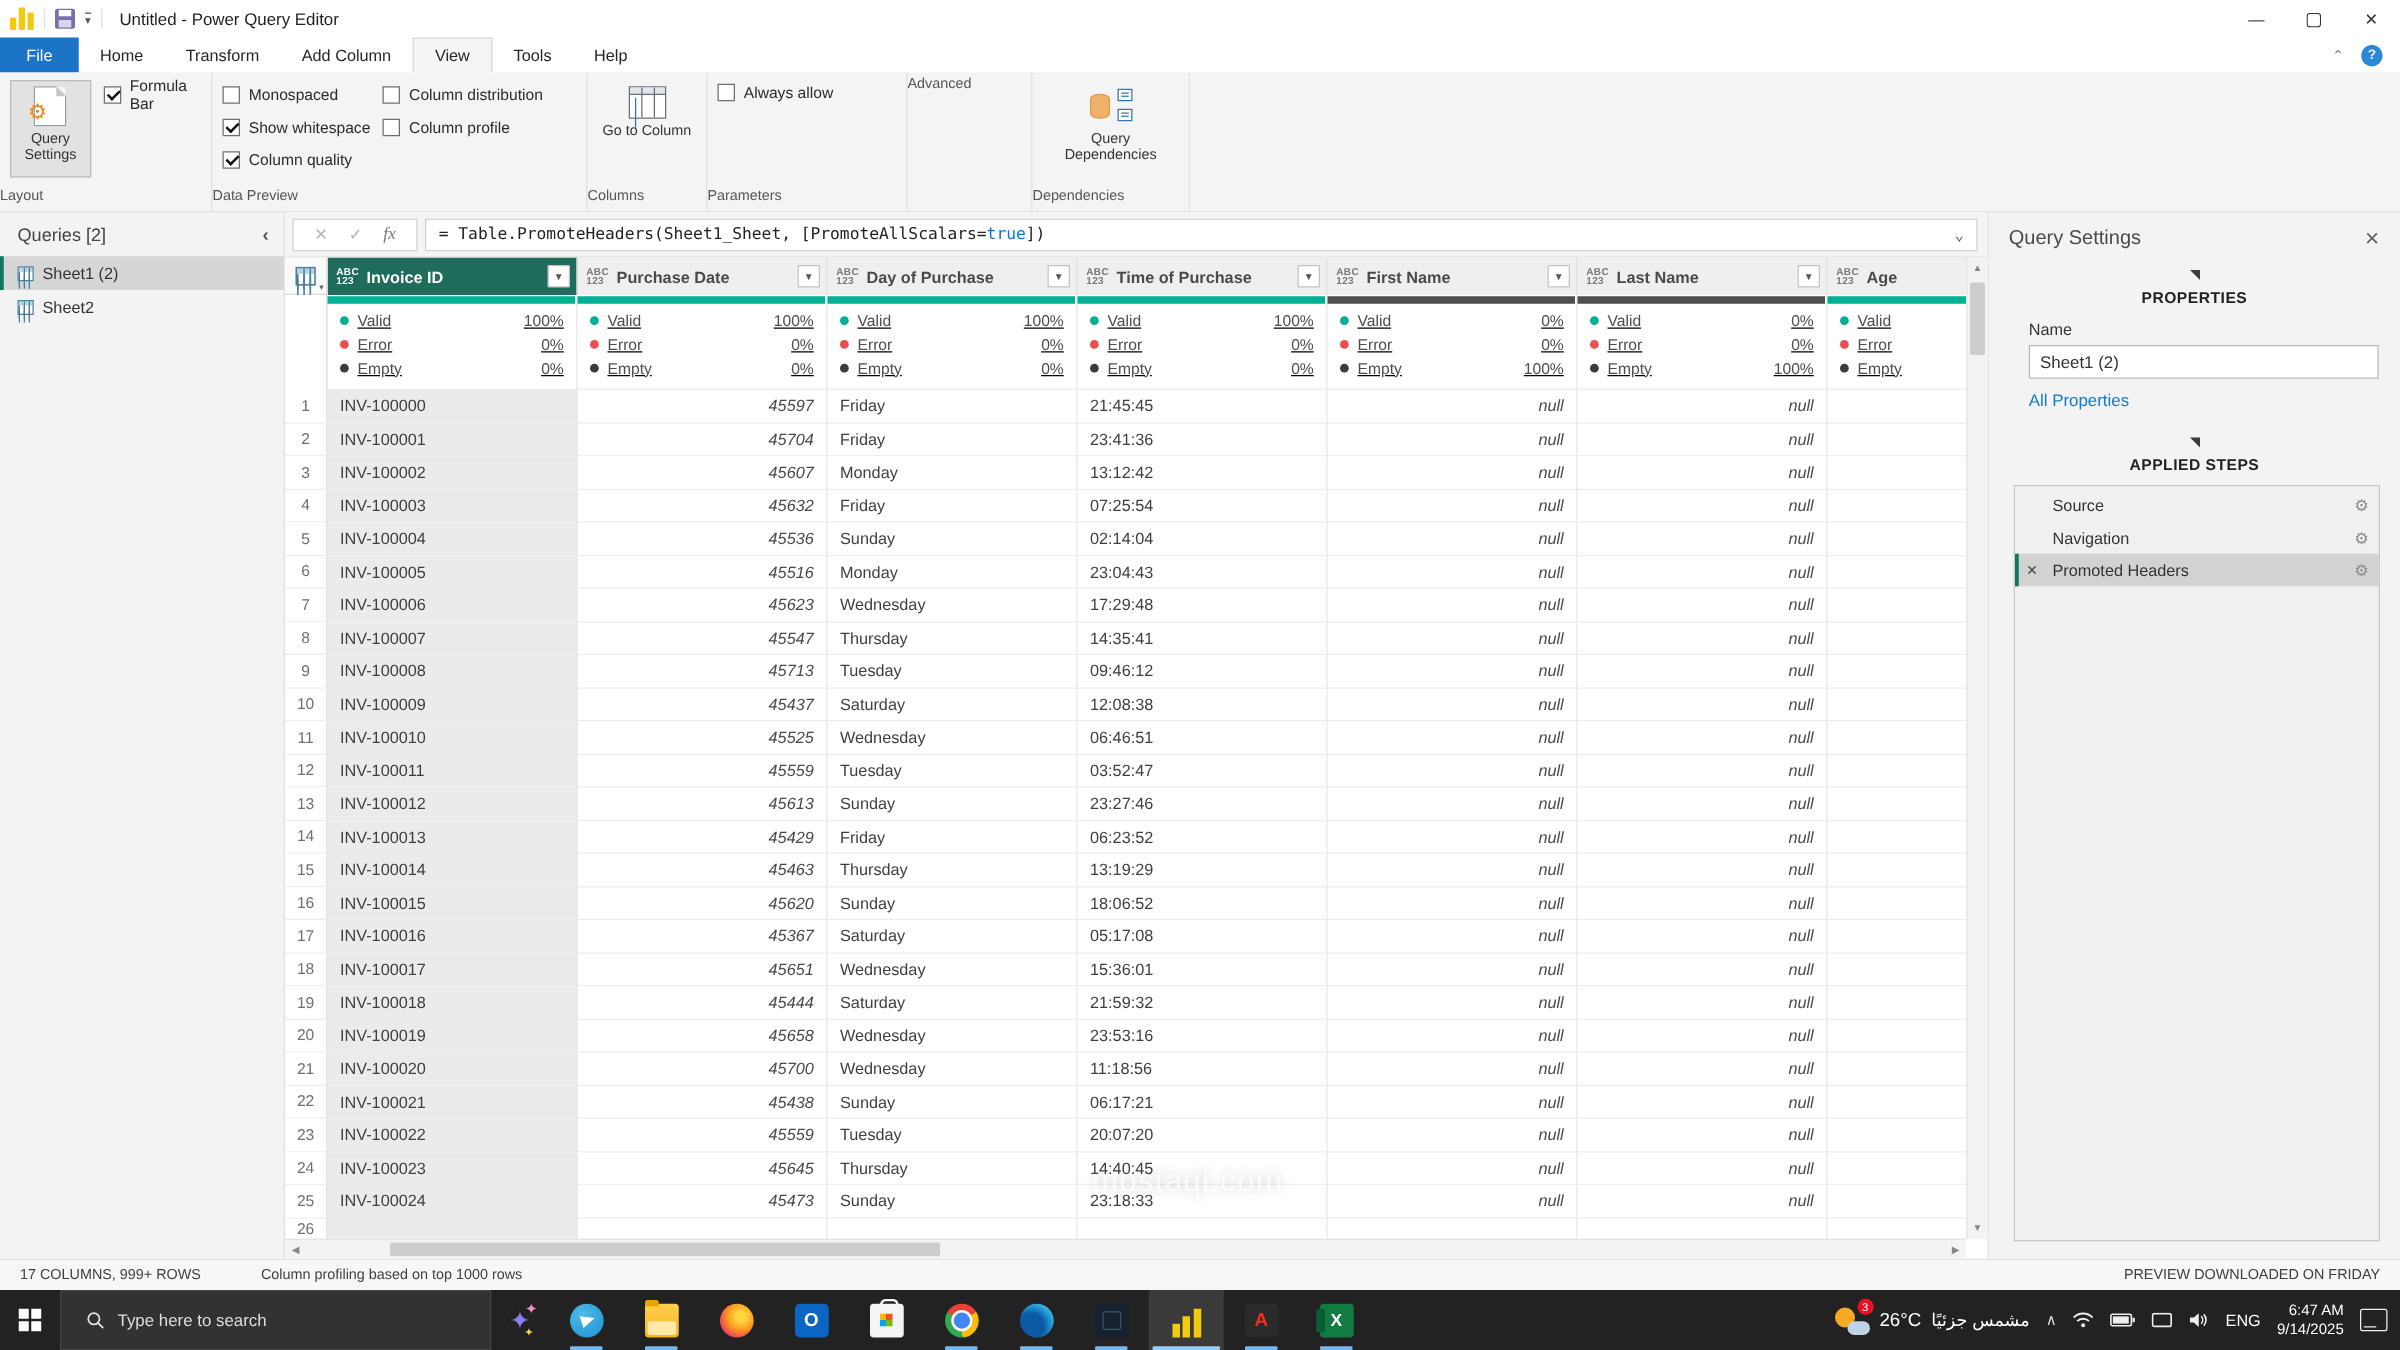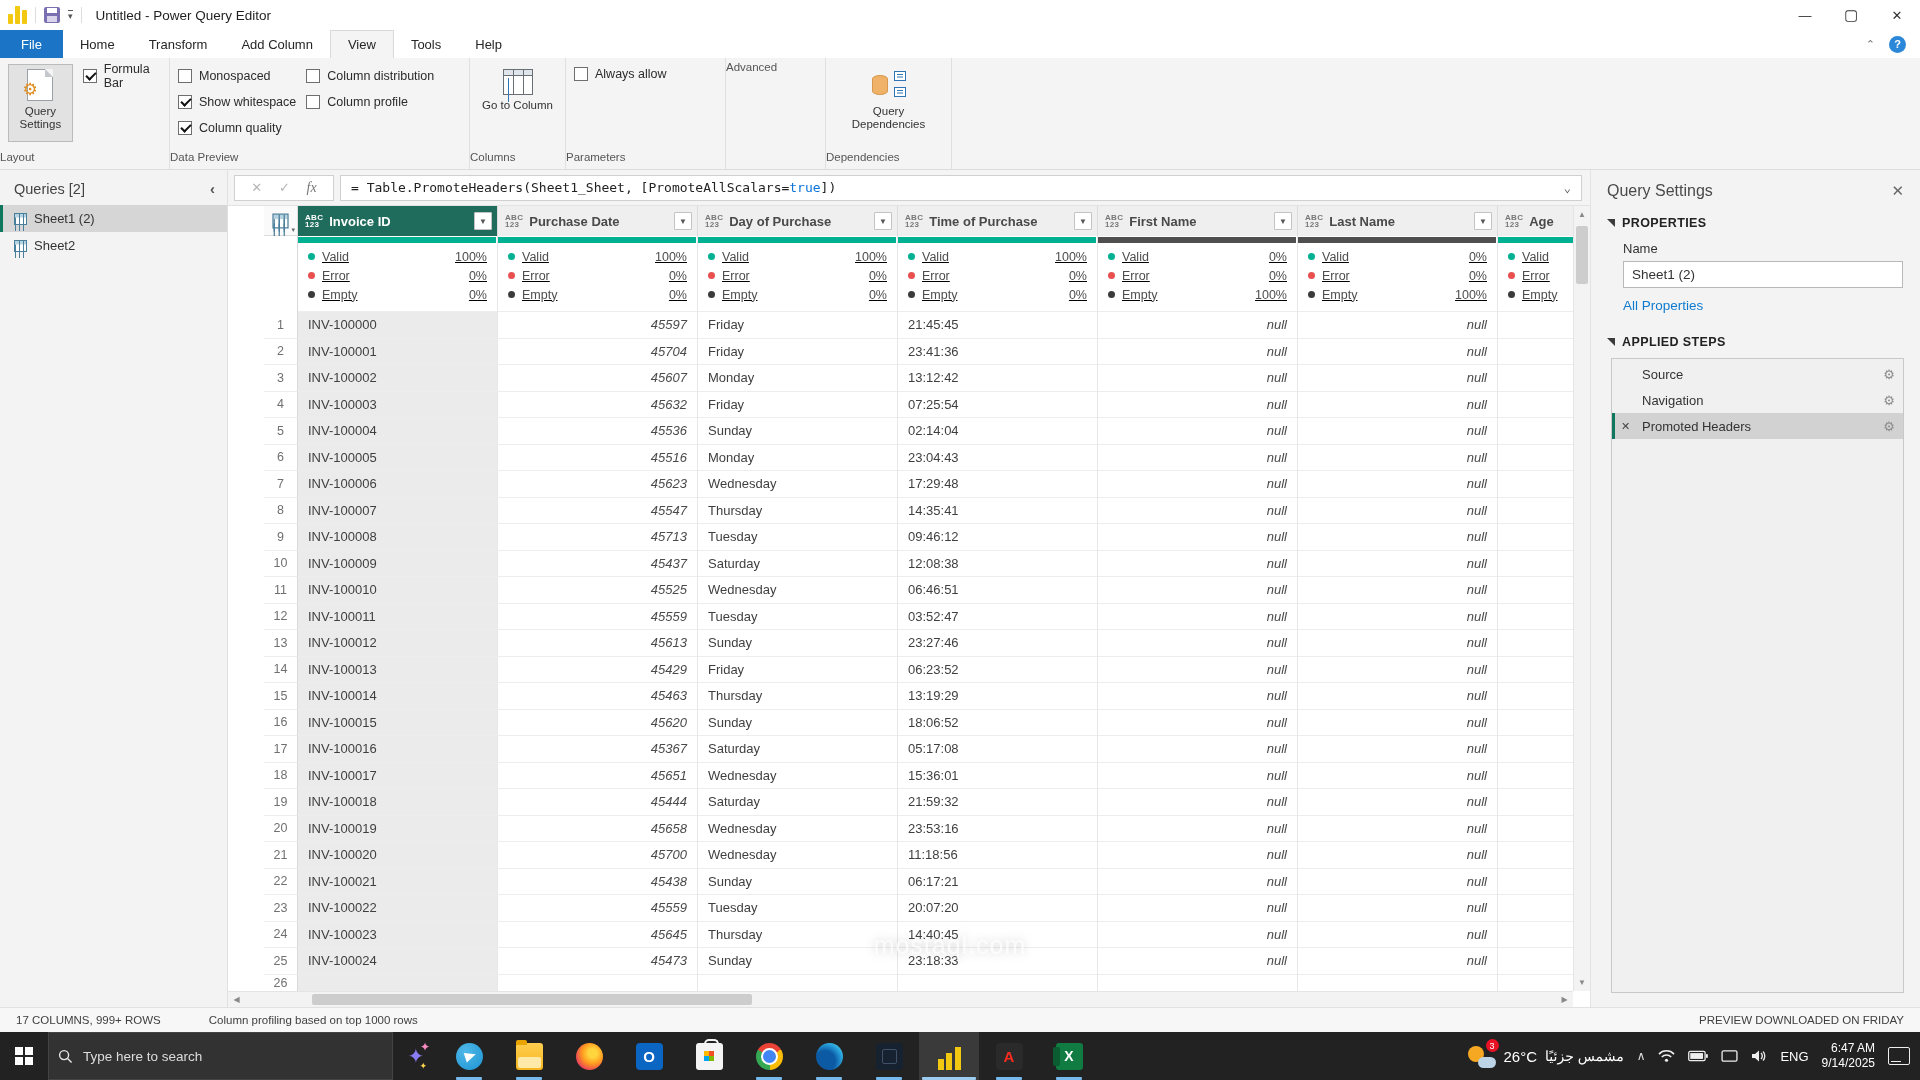--- a/index.html
+++ b/index.html
@@ -75,21 +75,21 @@
   .fbar-icons { width:100px; height:26px; background:#fff; border:1px solid #d0d0d0; display:flex; align-items:center; justify-content:space-around; padding:0 8px; }
   .fx-x { color:#b5b5b5; font-size:13px; } .fx-ck { color:#b5b5b5; font-size:13px; }
   .fx-fx { color:#777; font-size:14px; font-style:italic; font-family:"Liberation Serif",serif; }
   .fbar-input { flex:1; height:26px; background:#fff; border:1px solid #d0d0d0; display:flex; align-items:center; padding:0 10px; font-family:"DejaVu Sans Mono",monospace; font-size:13px; color:#222; white-space:pre; }
   .kw { color:#0a74d8; }
   .fbar-chev { margin-left:auto; color:#555; font-size:12px; padding-left:10px; }
 
   
   .gridwrap { flex:1; position:relative; min-height:0; }
   .gridscroll { position:absolute; left:0; top:0; right:17px; bottom:16px; overflow:hidden; }
-  .trow { display:flex;padding-left:36px; }
+  .trow { display:flex; }
   .w-g { width:34px; flex-shrink:0; }
   .w-c { width:200px; flex-shrink:0; }
   .w-a { width:140px; flex-shrink:0; }
 
   .hrow { height:30px; }
   .hcell { background:#efefef; border-right:1px solid #dcdcdc; display:flex; align-items:center; padding:0 5px 0 7px; gap:6px; }
   .hcell .typ { display:flex; flex-direction:column; font-size:8px; line-height:7.5px; color:#777; font-weight:bold; letter-spacing:.3px; flex-shrink:0;}
   .hcell .nm { font-size:13px; font-weight:bold; color:#4a4a4a; white-space:nowrap; overflow:hidden; flex:1; }
   .fbtn { width:18px; height:18px; background:#fff; border:1px solid #c3c3c3; border-radius:1px; display:flex; align-items:center; justify-content:center; font-size:8px; color:#555; flex-shrink:0; }
   .hcell.sel { background:#1f6c5c; }
@@ -125,21 +125,21 @@
   .hscroll { position:absolute; left:0; right:17px; bottom:0; height:16px; background:#f3f3f3; border-top:1px solid #e4e4e4; }
   .hscroll .arr { position:absolute; top:0; bottom:0; width:17px; display:flex; align-items:center; justify-content:center; font-size:8px; color:#888; }
   .hscroll .arr.lf{left:0}.hscroll .arr.rt{right:0}
   .hthumb { position:absolute; top:2px; bottom:2px; left:84px; width:440px; background:#cdcdcd; border-radius:2px; }
 
   
   .spanel { width:330px; flex-shrink:0; background:#f3f3f3; border-left:1px solid #e3e3e3; padding:12px 16px 0 16px; display:flex; flex-direction:column; }
   .sp-head { display:flex; align-items:center; justify-content:space-between; margin-bottom:16px; }
   .sp-title { font-size:16px; color:#4a4a4a; }
   .sp-close { font-size:15px; color:#666; }
-  .sec-head { display:flex; align-items:center; gap:7px; margin-bottom:9px; }
+  .sec-head { display:flex; align-items:center; gap:7px; margin-bottom:9px;flex-direction:column; }
   .tri { width:0; height:0; border-top:8px solid #3c3c3c; border-left:8px solid transparent; }
   .sec-title { font-size:12.5px; font-weight:bold; color:#222; letter-spacing:.4px; }
   .sp-namelabel { font-size:13px; color:#333; margin:2px 0 5px 16px; }
   .sp-input { margin-left:16px; height:27px; background:#fff; border:1px solid #b8b8b8; font-size:13.5px; color:#333; padding:0 8px; width:280px; font-family:"Liberation Sans",sans-serif; }
   .sp-link { margin:10px 0 22px 16px; font-size:13.5px; color:#0f7bd0; }
   .steps { margin-left:4px; border:1px solid #c8c8c8; background:#f0f0f0; flex:1; margin-bottom:14px; padding-top:2px; }
   .step { height:26px; display:flex; align-items:center; font-size:13px; color:#333; position:relative; padding-left:30px; padding-right:8px; }
   .step .gear { margin-left:auto; color:#8d8d8d; font-size:13px; }
   .step.sel { background:#d2d2d2; }
   .step.sel::before { content:""; position:absolute; left:0; top:0; bottom:0; width:3px; background:#10775f; }
@@ -148,21 +148,21 @@
   
   .statusbar { height:25px; background:#f7f7f7; border-top:1px solid #e1e1e1; display:flex; align-items:center; font-size:11.5px; color:#404040; padding:0 16px; flex-shrink:0; }
   .st-mid { margin-left:48px; }
   .st-right { margin-left:auto; }
 
   
   .taskbar { height:48px; background:#222; display:flex; align-items:center; flex-shrink:0; color:#eee; }
   .tstart { width:48px; height:48px; display:flex; align-items:center; justify-content:center; }
   .winlogo { display:grid; grid-template-columns:8px 8px; grid-template-rows:8px 8px; gap:1.5px; }
   .winlogo i { background:#fdfdfd; }
-  .tsearch { width:345px; height:48px; background:#323232; border:1px solid #444; display:flex; align-items:center; gap:10px; padding:0 9px; font-size:13.5px; color:#ddd; }
+  .tsearch { width:345px; height:48px; background:#323232; border:1px solid #444; display:flex; align-items:center; gap:10px; padding:0 20px; font-size:13.5px; color:#ddd; }
   .sparkles { width:46px; display:flex; align-items:center; justify-content:center; position:relative; height:48px;}
   .sp1{color:#8a7cf5;font-size:20px;} .sp2{color:#f98bc0;font-size:12px;position:absolute;right:9px;top:8px;} .sp3{color:#ffd34d;font-size:9px;position:absolute;right:12px;bottom:9px;}
   .ticon { width:60px; height:48px; display:flex; align-items:center; justify-content:center; position:relative; }
   .ticon.active { background:#3a3a3a; }
   .ticon .ul { position:absolute; bottom:0; left:17px; right:17px; height:3px; background:#76b9ed; border-radius:1px;}
   .ticon.active .ul { left:3px; right:3px; background:#9ccdf0; }
   .ic { width:27px; height:27px; position:relative; display:flex; align-items:center; justify-content:center; font-weight:bold; }
   .ic-telegram { background:radial-gradient(circle at 35% 30%,#4fb8e8,#1d93d2); border-radius:50%; }
   .ic-telegram::after { content:""; border-left:11px solid #fff; border-top:5px solid transparent; border-bottom:5px solid transparent; transform:rotate(-18deg); margin-left:2px; }
   .ic-explorer { background:linear-gradient(#ffce4f,#f5b51e); border-radius:3px; }

